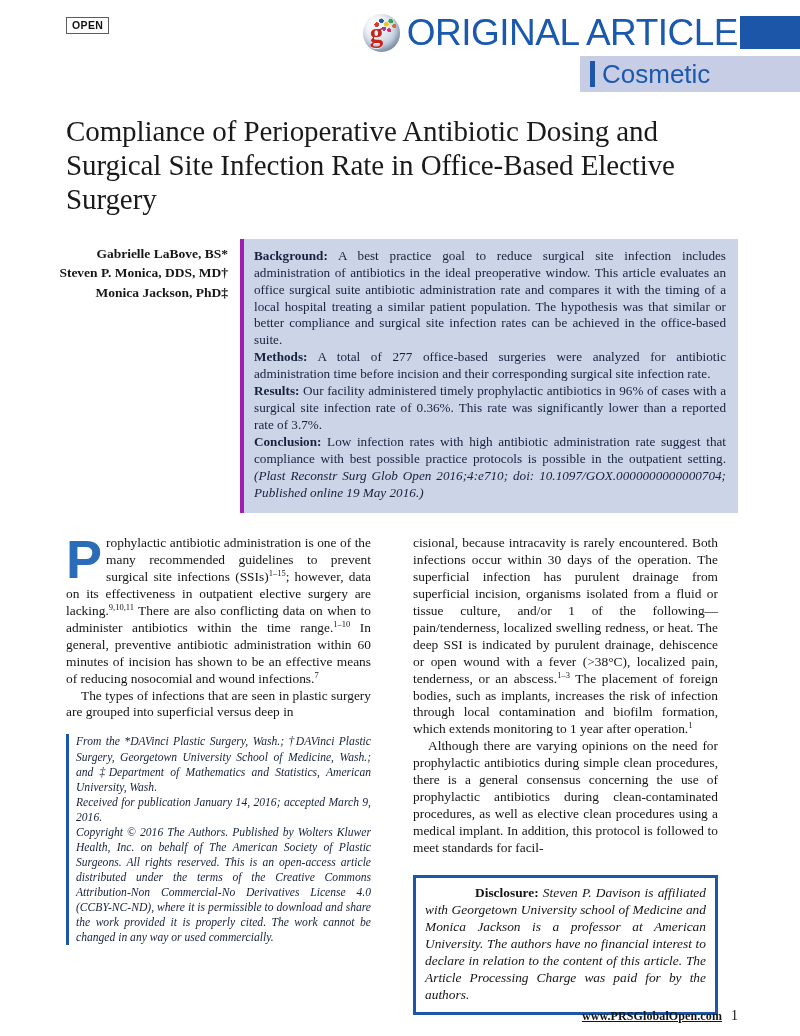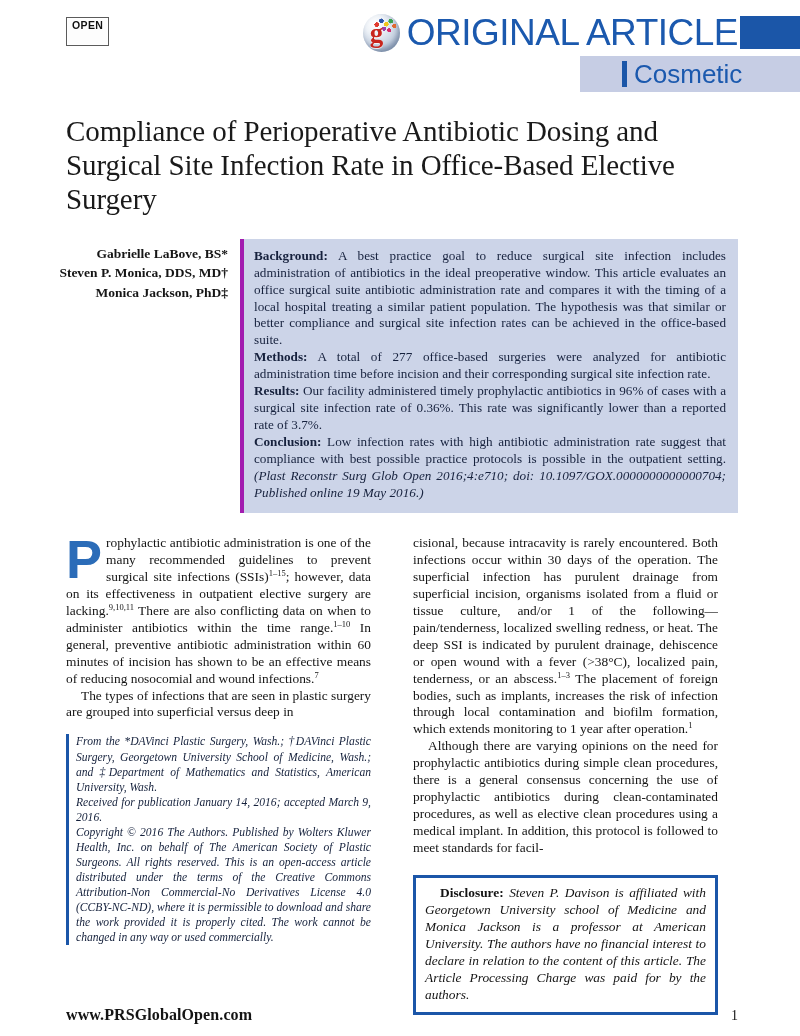--- a/index.html
+++ b/index.html
@@ -18,21 +18,21 @@
   .header {
     position: relative;
     height: 100px;
   }
   .open-badge {
     position: absolute;
     left: 66px;
     top: 17px;
     border: 1px solid #5b5b5b;
     background: #fdfdfd;
-    padding: 1px 5px 14px 5px;
+    padding: 1px 5px 2px 5px;
     font-family: "Liberation Sans", sans-serif;
     font-size: 10.5px;
     font-weight: bold;
     letter-spacing: 0.4px;
     color: #111;
     box-shadow: 0 0 0 1px #ffffff inset;
   }
   .art-head {
     position: absolute;
     right: 0px;
@@ -102,21 +102,20 @@
   }
   .cosmetic-bar {
     position: absolute;
     right: 0;
     top: 56px;
     width: 220px;
     height: 36px;
     background: #c6cde4;
     display: flex;
     align-items: center;
-    padding-left: 32px;
   }
   .cosmetic-tick {
     width: 5px;
     height: 26px;
     background: #1b56a8;
     margin-left: 10px;
     margin-right: 7px;
     flex: none;
   }
   .cosmetic-label {
@@ -224,39 +223,40 @@
   .disclosure {
     margin-top: 18px;
     border: 3px solid #1b56a8;
     padding: 7px 9px 8px 9px;
     font-size: 11.9px;
     line-height: 1.33;
     font-style: italic;
     text-align: justify;
     color: #15213c;
   }
-  .disclosure .lbl { font-weight: bold; font-style: normal; }
+  .disclosure .lbl { font-weight: bold; font-style: normal; margin-left: 35px; }
   .disclosure p { margin: 0; }
 
   
   .footer {
     position: absolute;
     left: 66px;
     right: 62px;
     bottom: 12px;
     display: flex;
     align-items: baseline;
   }
   .footer-url {
     flex: 1;
-    text-align: left;
-    font-size: 16px;
+    text-align: right;
+    font-size: 12px;
     font-weight: bold;
     color: #141414;
     letter-spacing: 0.1px;
+    text-decoration: underline;
   }
   .footer-page {
     width: 16px;
     text-align: right;
     font-size: 14px;
     color: #141414;
   }
 </style>
 </head>
 <body>

